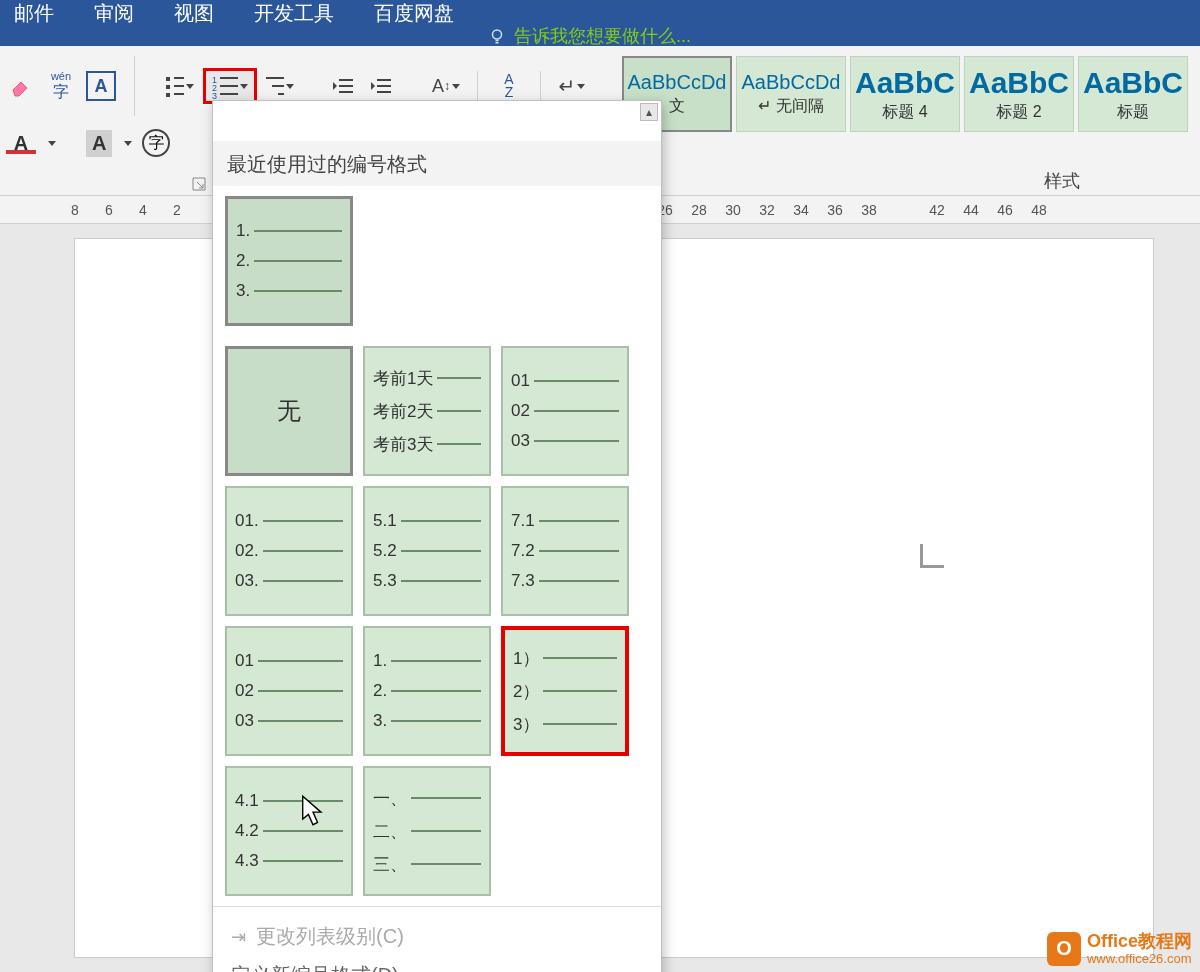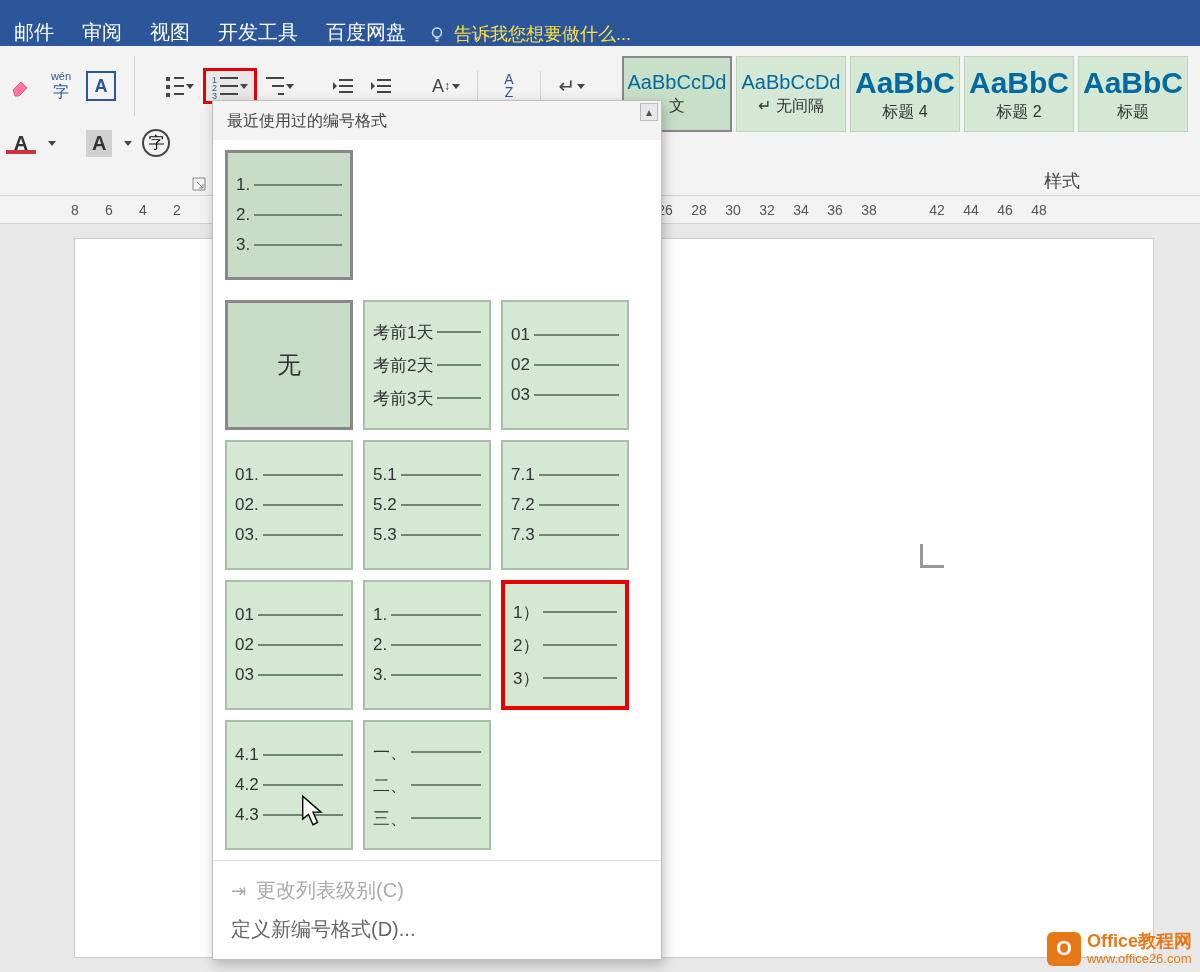--- a/index.html
+++ b/index.html
@@ -1,21 +1,21 @@
 <!DOCTYPE html>
 <html><head>
 <meta charset="utf-8">
 <style>
   * { box-sizing: border-box; margin: 0; padding: 0; font-family: "Microsoft YaHei", "SimSun", sans-serif; }
   body { background: #fff; width: 1200px; height: 972px; overflow: hidden; position: relative; }
 
   
-  .menubar { background: #2b579a; color: #fff; height: 46px; display: flex; align-items: flex-end; padding: 0 8px; gap: 16px; font-size: 20px; }
+  .menubar { background: #2b579a; color: #fff; height: 46px; display: flex; align-items: flex-start; padding: 0 8px; gap: 28px; font-size: 20px; }
   .menubar .tab { padding: 0 6px; cursor: pointer; }
-  .tellme { display: flex; align-items: center; gap: 8px; color: #fde047; font-size: 18px; }
+  .tellme { display: flex; align-items: center; gap: 8px; color: #84cc16; font-size: 18px; margin-top: 24px; }
   .bulb { width: 18px; height: 18px; }
 
   
   .ribbon { background: #f3f3f3; border-bottom: 1px solid #d0d0d0; padding: 10px 12px 4px 6px; height: 150px; position: relative; display:flex; }
   .rib-left { display:flex; flex-direction:column; gap:12px; }
   .rib-row { display:flex; align-items:center; gap:10px; }
   .icon-btn { width:30px; height:30px; display:flex; align-items:center; justify-content:center; border:1px solid transparent; }
   .box-A { width:30px; height:30px; border:2px solid #2b579a; color:#2b579a; display:flex; align-items:center; justify-content:center; font-weight:bold; font-size:18px; }
   .font-underline { width:30px; height:22px; border-bottom:4px solid #d13438; color:#333; font-size:20px; font-weight:bold; text-align:center; }
   .highlight-A { background:#d0d0d0; padding:2px 6px; font-weight:bold; font-size:20px; color:#333; }
@@ -48,21 +48,21 @@
 
   
   .doc-area { background:#e8e8e8; height:748px; position:relative; }
   .page { background:#fff; position:absolute; left:74px; top:14px; width:1080px; height:720px; border:1px solid #ccc; }
   .corner-mark { position:absolute; left:920px; top:310px; width:34px; height:34px; }
   .corner-mark::before { content:""; position:absolute; left:0; bottom:0; width:24px; height:3px; background:#999; }
   .corner-mark::after { content:""; position:absolute; left:0; bottom:0; width:3px; height:24px; background:#999; }
 
   
   .dropdown { position:absolute; left:212px; top:100px; width:450px; background:#fff; border:1px solid #bfbfbf; box-shadow:2px 4px 12px rgba(0,0,0,0.25); z-index:100; }
-  .dd-section-title { font-size:16px; color:#444; padding:10px 14px 8px 14px; background:#f3f3f3; }
+  .dd-section-title { font-size:20px; color:#444; padding:10px 14px 8px 14px; background:#f3f3f3;margin-top:40px; }
   .dd-grid { display:flex; flex-wrap:wrap; gap:10px; padding:10px 12px; }
   .thumb { width:128px; height:130px; background:#d4e8d4; border:2px solid #a8c0a8; display:flex; flex-direction:column; justify-content:center; padding:8px 8px; font-size:17px; color:#333; cursor:pointer; }
   .thumb.selected { border:3px solid #888; background:#c8ddc8; }
   .thumb.redbox { border:4px solid #e60000; }
   .thumb.none { align-items:center; font-size:24px; }
   .thumb .row { display:flex; align-items:center; gap:4px; margin:5px 0; white-space:nowrap; }
   .thumb .dash { flex:1; height:2px; background:#6a8a6a; }
   .dd-scroll { position:absolute; right:2px; top:2px; width:20px; height:calc(100% - 4px); display:flex; flex-direction:column; justify-content:space-between; align-items:center; }
   .scroll-btn { width:18px; height:18px; background:#e8e8e8; border:1px solid #bbb; display:flex; align-items:center; justify-content:center; font-size:12px; color:#555; }
   .dd-footer { border-top:1px solid #ddd; padding:10px 14px; font-size:20px; color:#666; }

